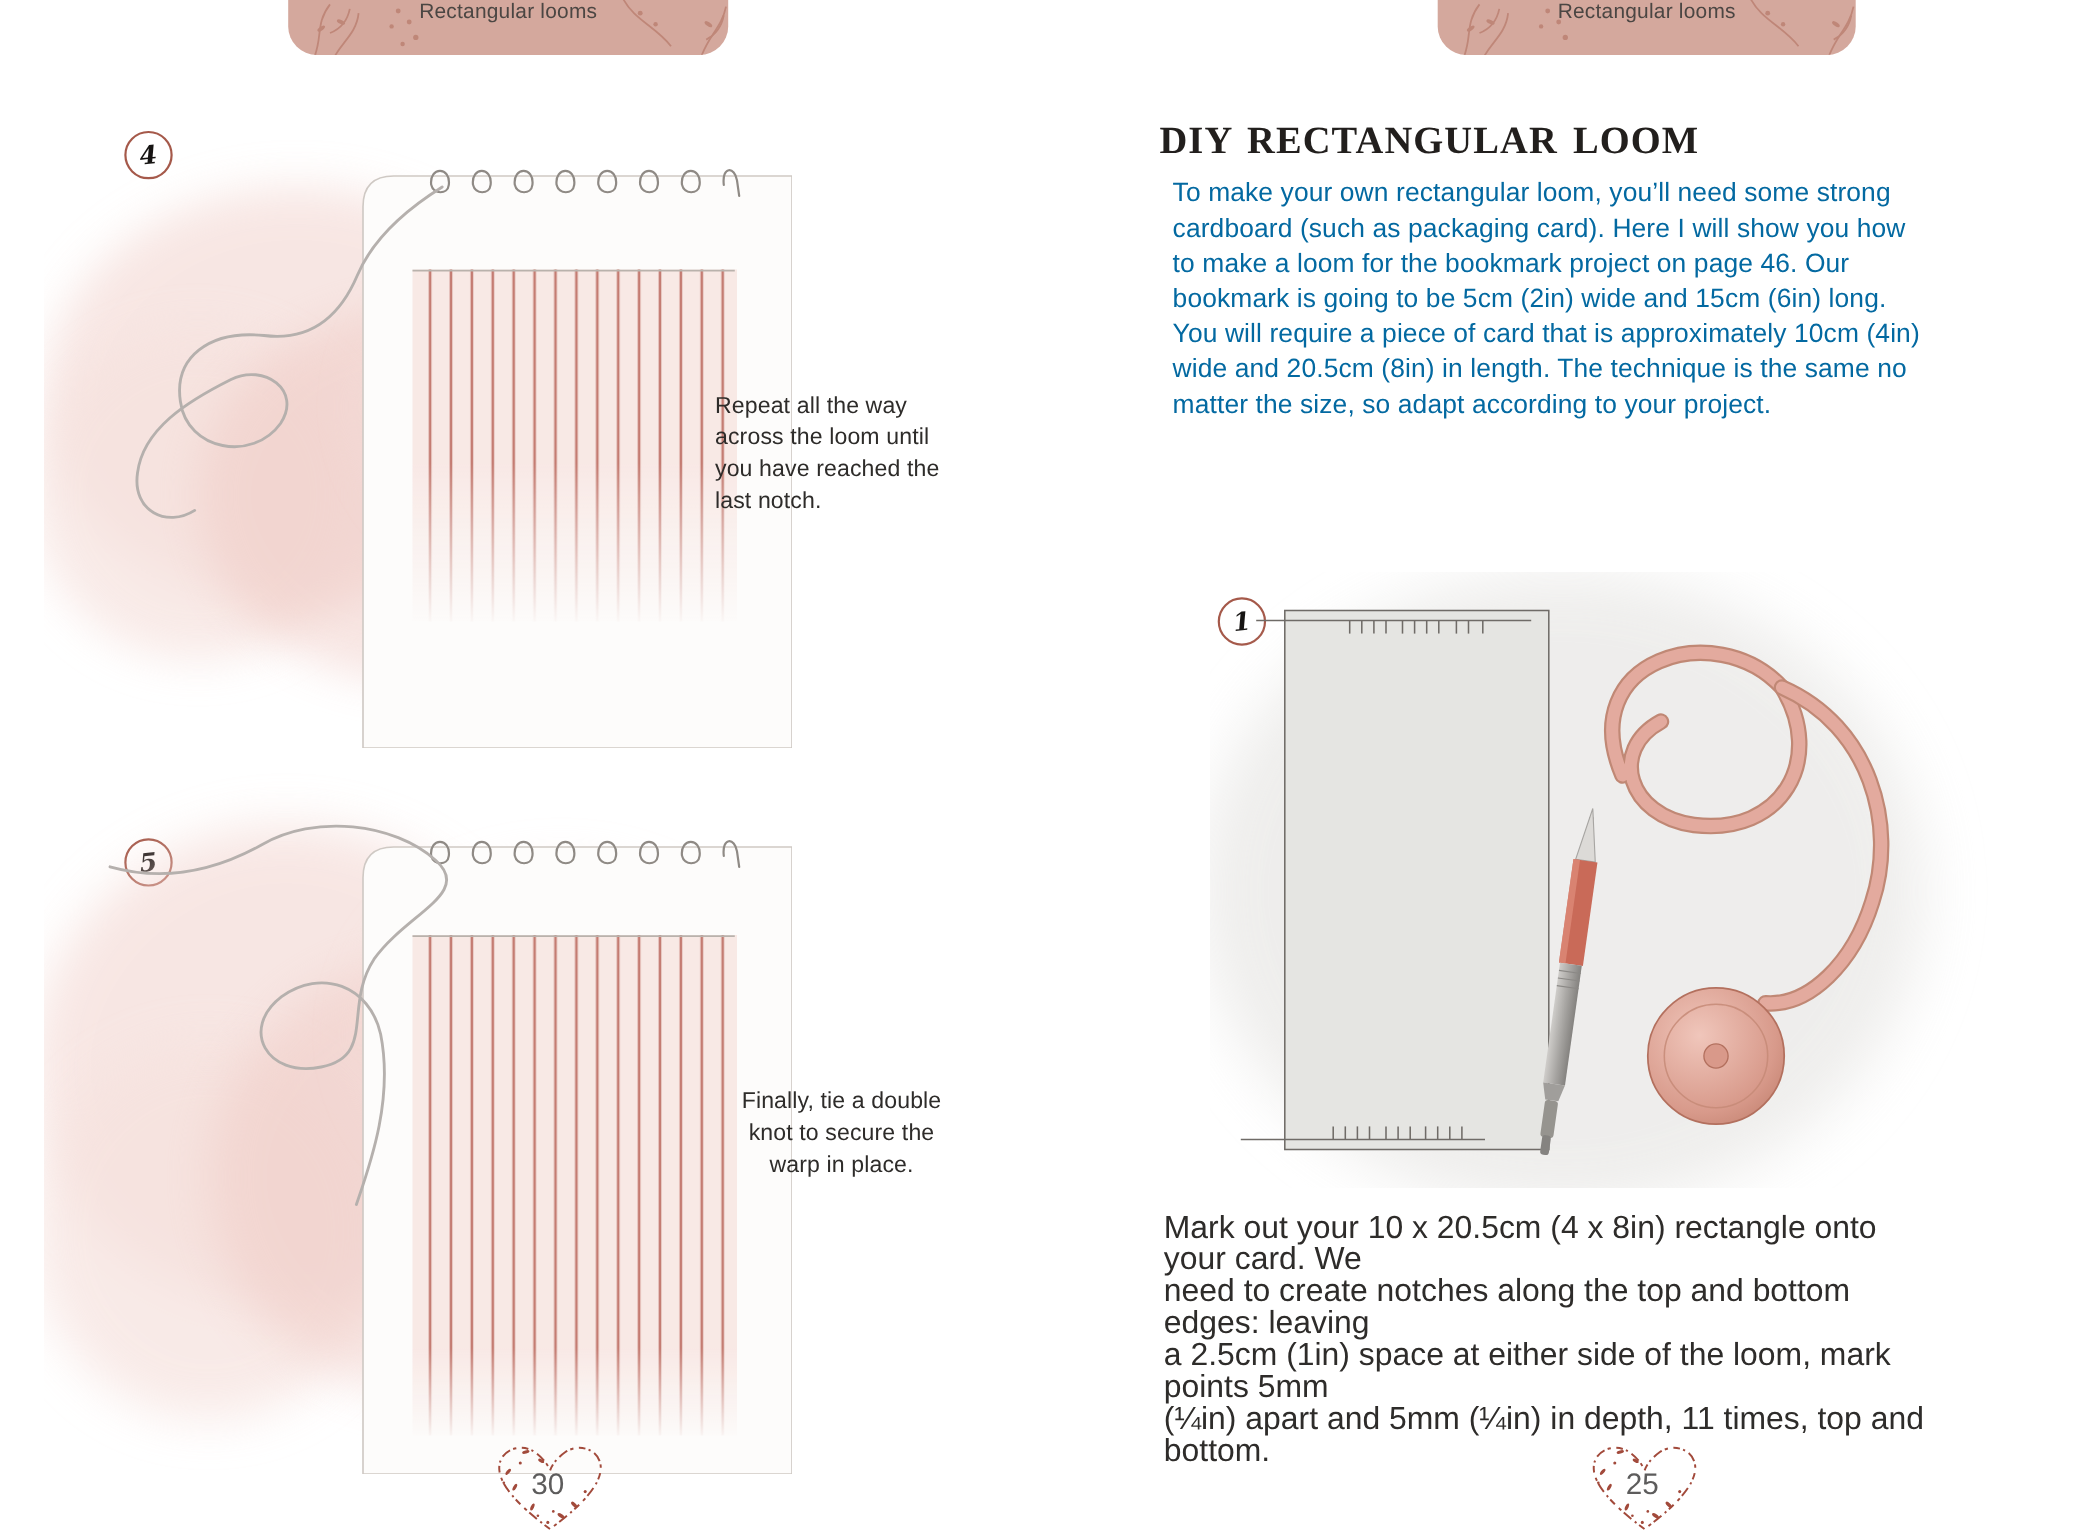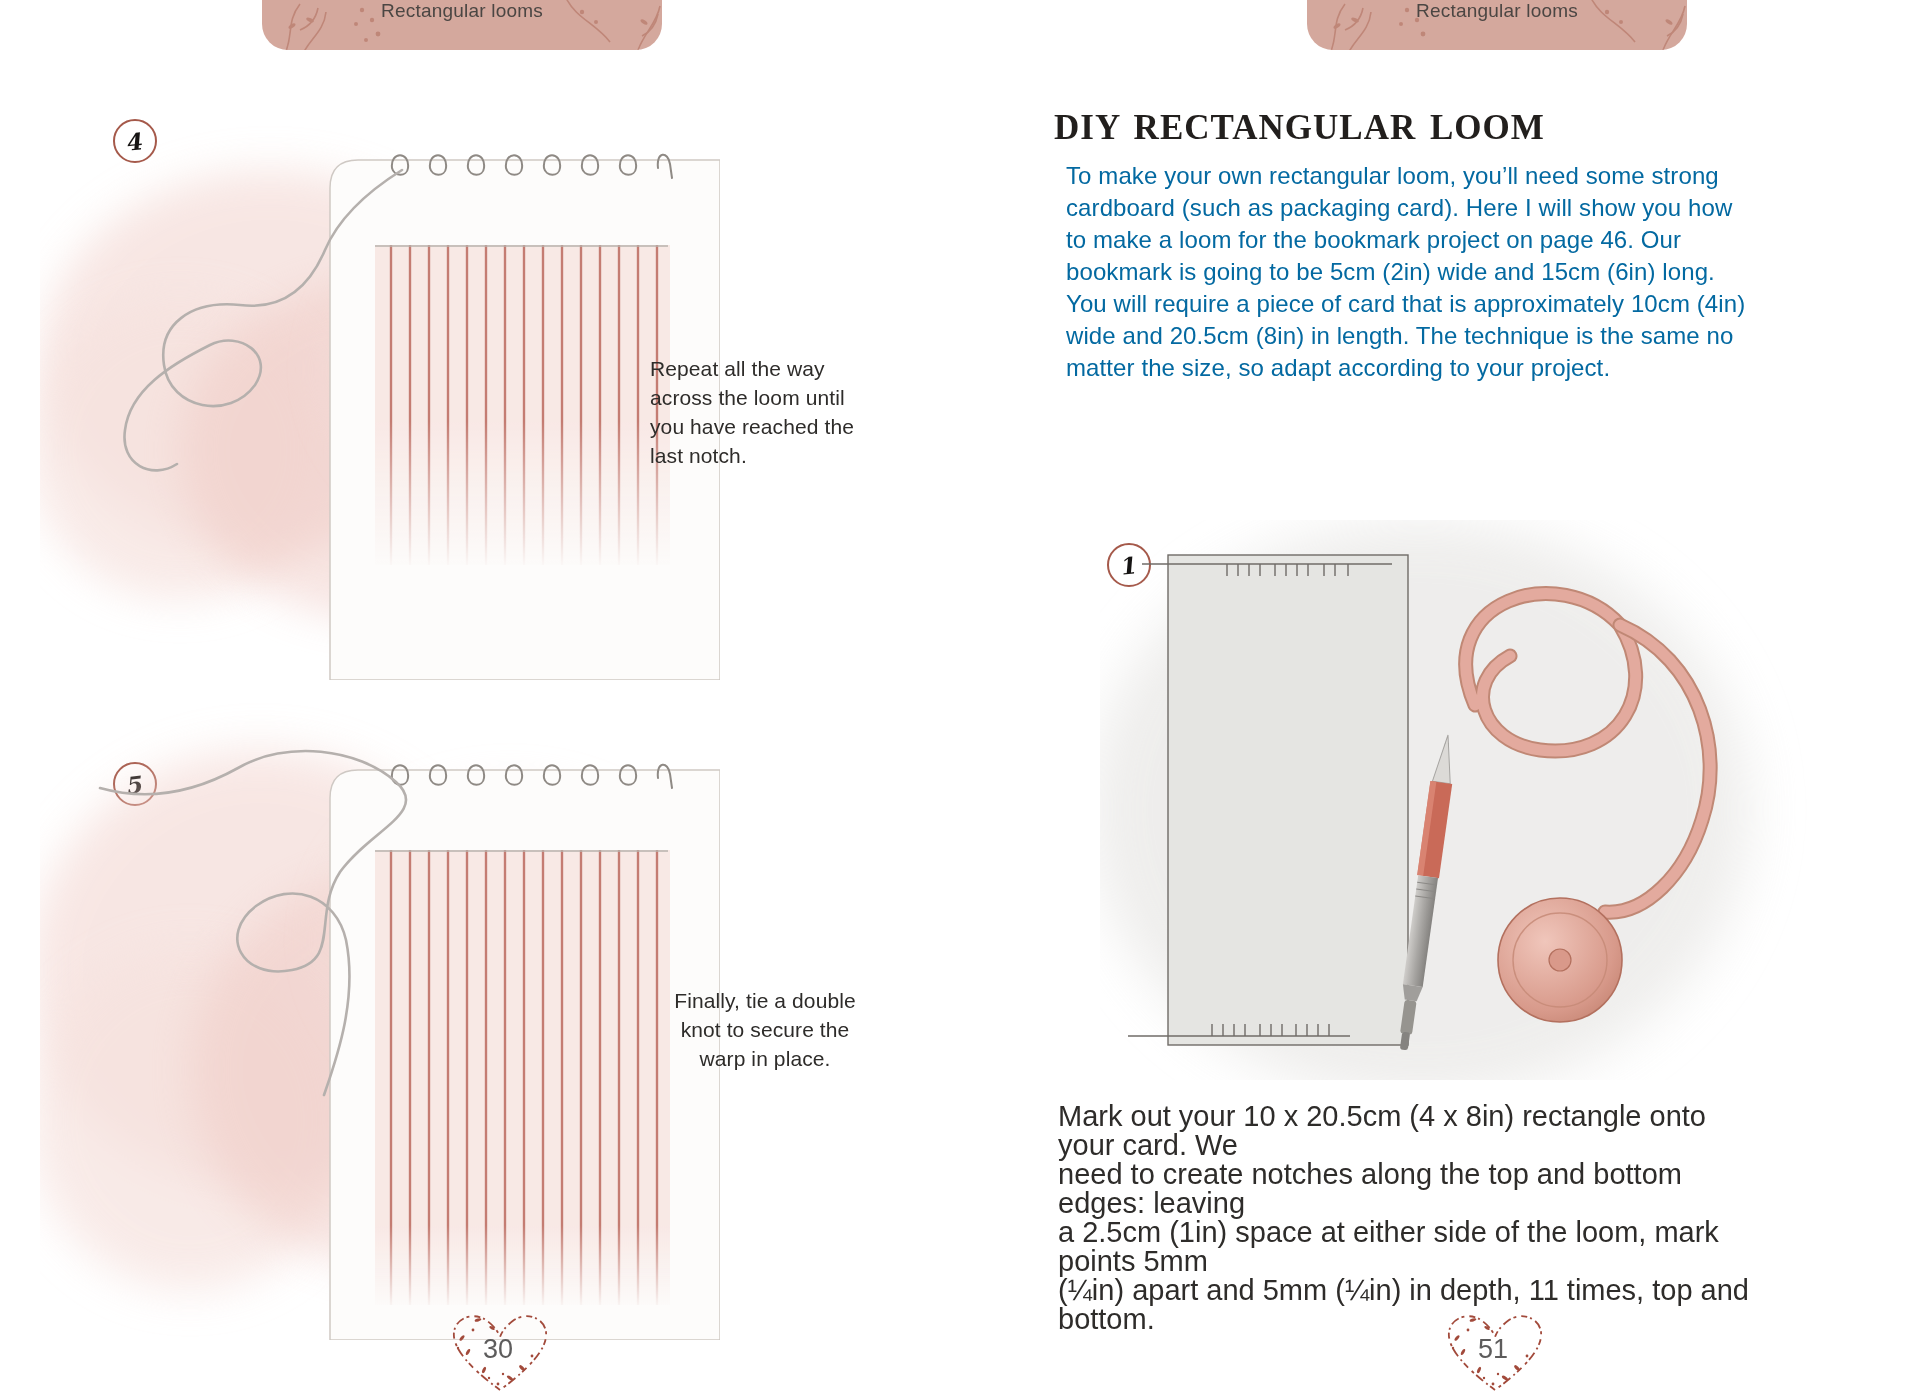--- a/index.html
+++ b/index.html
@@ -336,14 +336,14 @@
       <ellipse cx="70" cy="70" rx="3.6" ry="1.6" transform="rotate(35 70 70)"></ellipse>
       <ellipse cx="82" cy="60" rx="3.6" ry="1.6" transform="rotate(45 82 60)"></ellipse>
       <circle cx="33" cy="22" r="1.4"></circle>
         <circle cx="58" cy="76" r="1.4"></circle>
       <circle cx="92" cy="48" r="1.4"></circle>
         <circle cx="63" cy="66" r="1.2"></circle>
       <circle cx="18" cy="40" r="1.2"></circle>
         <circle cx="49" cy="70" r="1.2"></circle>
     </g>
   </svg>
-  <div class="heart-num">51</div>
+  <div class="heart-num">25</div>
 </div>
 
 </body></html>

